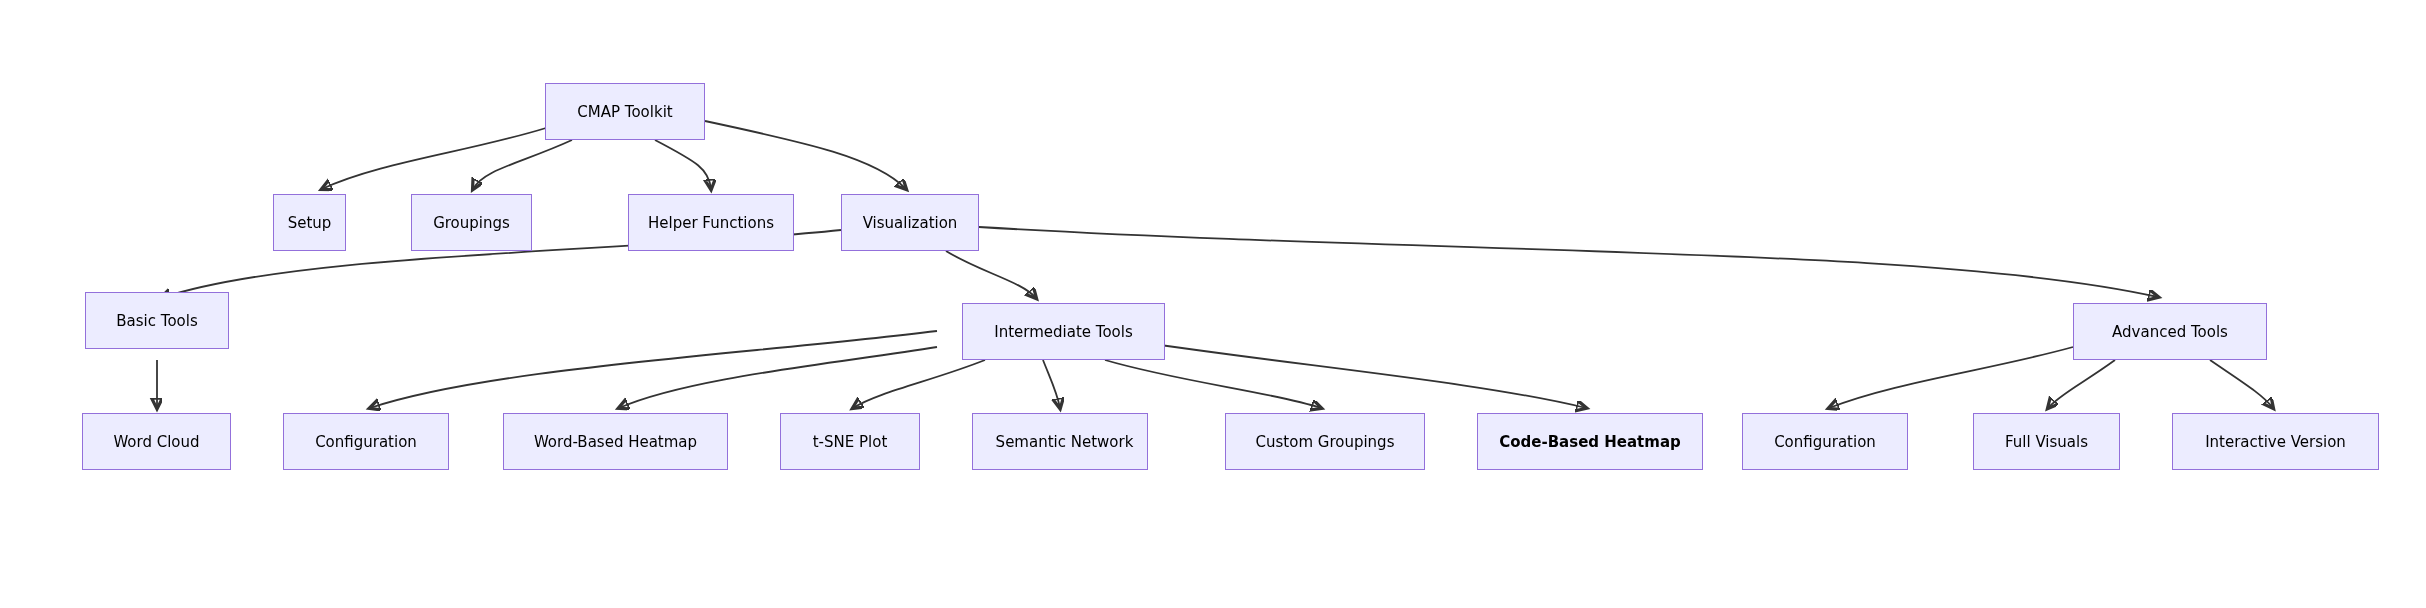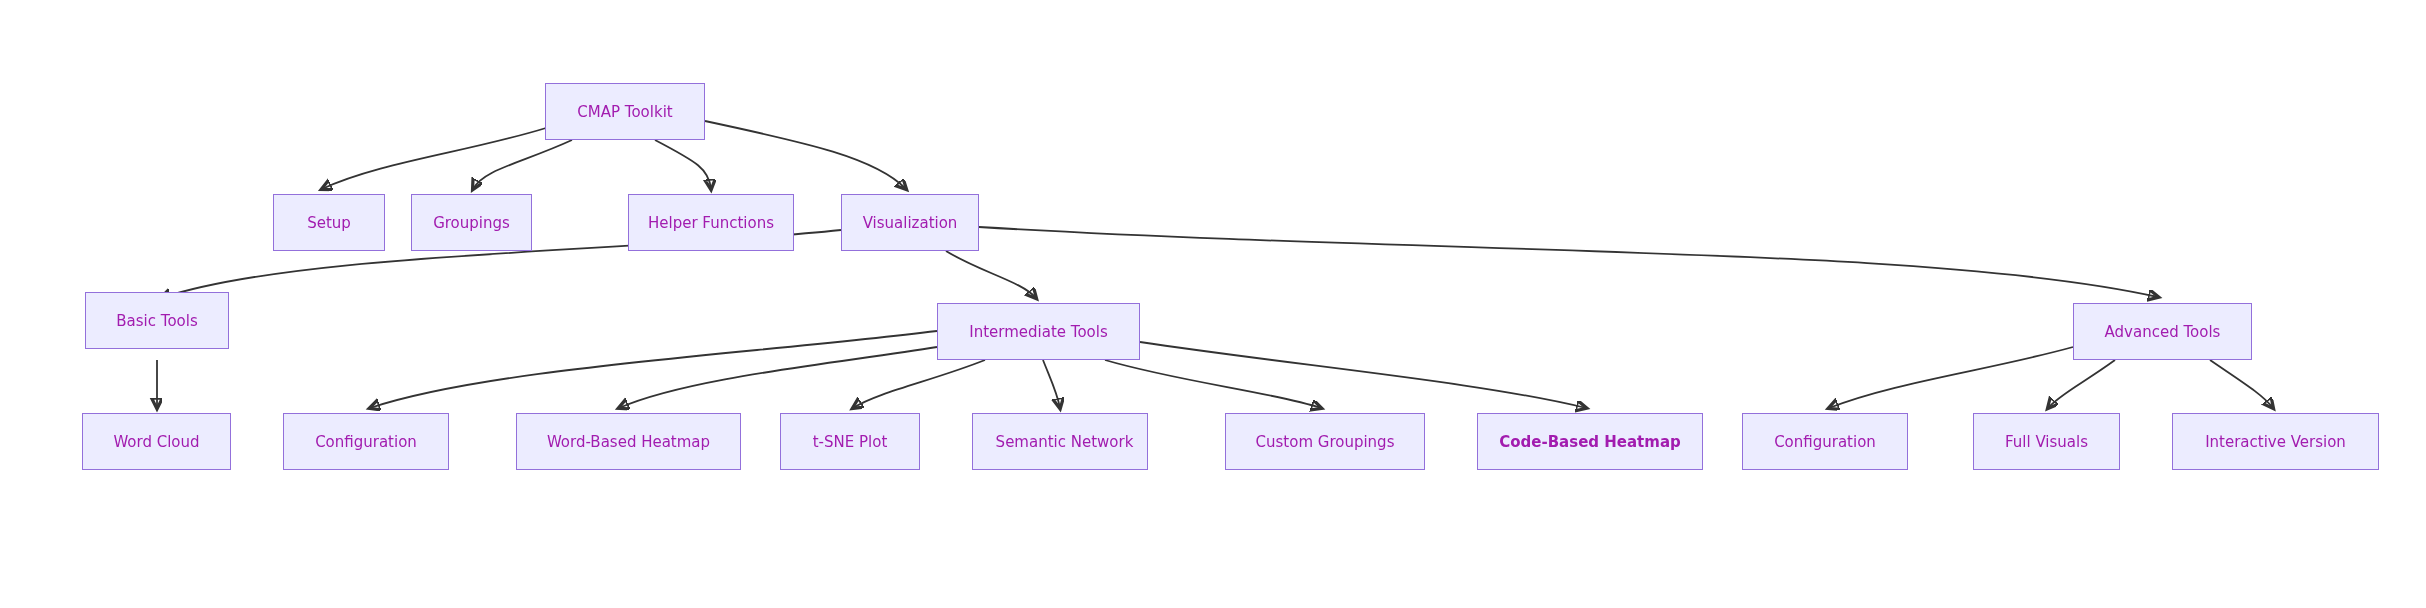--- a/index.html
+++ b/index.html
@@ -21,21 +21,21 @@
   .node {
     position: absolute;
     z-index: 2;
     height: 57px;
     box-sizing: border-box;
     background: #ECECFF;
     border: 1.5px solid #9370DB;
     display: flex;
     align-items: center;
     justify-content: center;
-    color: #a21caf;
+    color: #000000;
     font-size: 15px;
     white-space: nowrap;
   }
 </style>
 </head>
 <body>
 
 <div class="canvas">
 
   <svg class="edges" viewBox="0 0 2426 608" xmlns="http://www.w3.org/2000/svg">
@@ -60,50 +60,50 @@
     <path d="M 1140 342 C 1300 366, 1480 382, 1586 408" marker-end="url(#arrow)"></path>
     <path d="M 2073 347 C 1990 370, 1895 382, 1829 408" marker-end="url(#arrow)"></path>
     <path d="M 2115 360 C 2085 382, 2060 394, 2048 408" marker-end="url(#arrow)"></path>
     <path d="M 2210 360 C 2242 382, 2262 394, 2273 408" marker-end="url(#arrow)"></path>
   </svg>
 
   <div class="node" style="left:545px; top:83px; width:160px;">
     <span>CMAP Toolkit</span>
   </div>
 
-  <div class="node" style="left:273px; top:194px; width:112px;">
+  <div class="node" style="left:273px; top:194px; width:73px;">
     <span>Setup</span>
   </div>
   <div class="node" style="left:411px; top:194px; width:121px;">
     <span>Groupings</span>
   </div>
   <div class="node" style="left:841px; top:194px; width:138px;">
     <span>Visualization</span>
   </div>
   <div class="node" style="left:628px; top:194px; width:166px;">
     <span>Helper Functions</span>
   </div>
 
   <div class="node" style="left:85px; top:292px; width:144px;">
     <span>Basic Tools</span>
   </div>
-  <div class="node" style="left:937px; top:303px; width:203px;">
+  <div class="node" style="left:962px; top:303px; width:203px;">
     <span>Intermediate Tools</span>
   </div>
-  <div class="node" style="left:2073px; top:303px; width:179px;text-align:center;">
+  <div class="node" style="left:2073px; top:303px; width:194px;text-align:center;">
     <span>Advanced Tools</span>
   </div>
 
   <div class="node" style="left:82px; top:413px; width:149px;">
     <span>Word Cloud</span>
   </div>
   <div class="node" style="left:283px; top:413px; width:166px;">
     <span>Configuration</span>
   </div>
-  <div class="node" style="left:503px; top:413px; width:225px;margin-left:13px;">
+  <div class="node" style="left:503px; top:413px; width:225px;">
     <span>Word-Based Heatmap</span>
   </div>
   <div class="node" style="left:780px; top:413px; width:140px;justify-content:center;">
     <span>t-SNE Plot</span>
   </div>
   <div class="node" style="left:972px; top:413px; width:176px;padding-left:9px;">
     <span>Semantic Network</span>
   </div>
   <div class="node" style="left:1225px; top:413px; width:200px;">
     <span>Custom Groupings</span>

